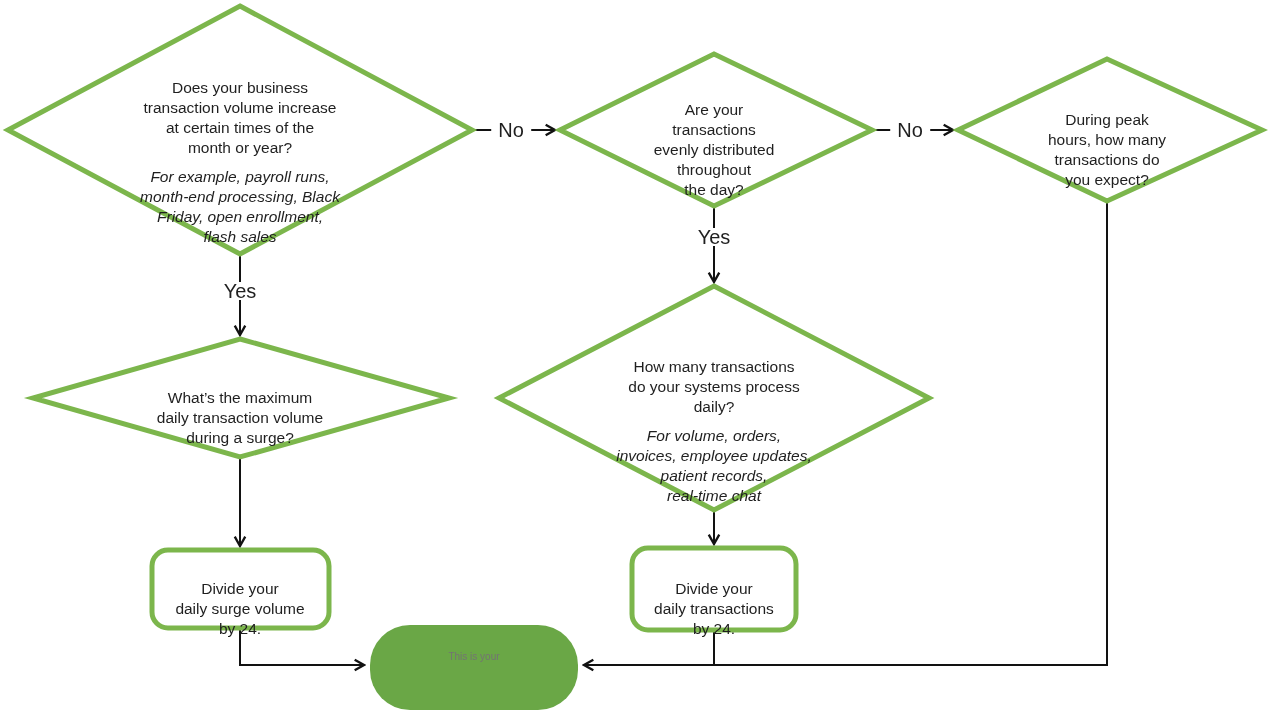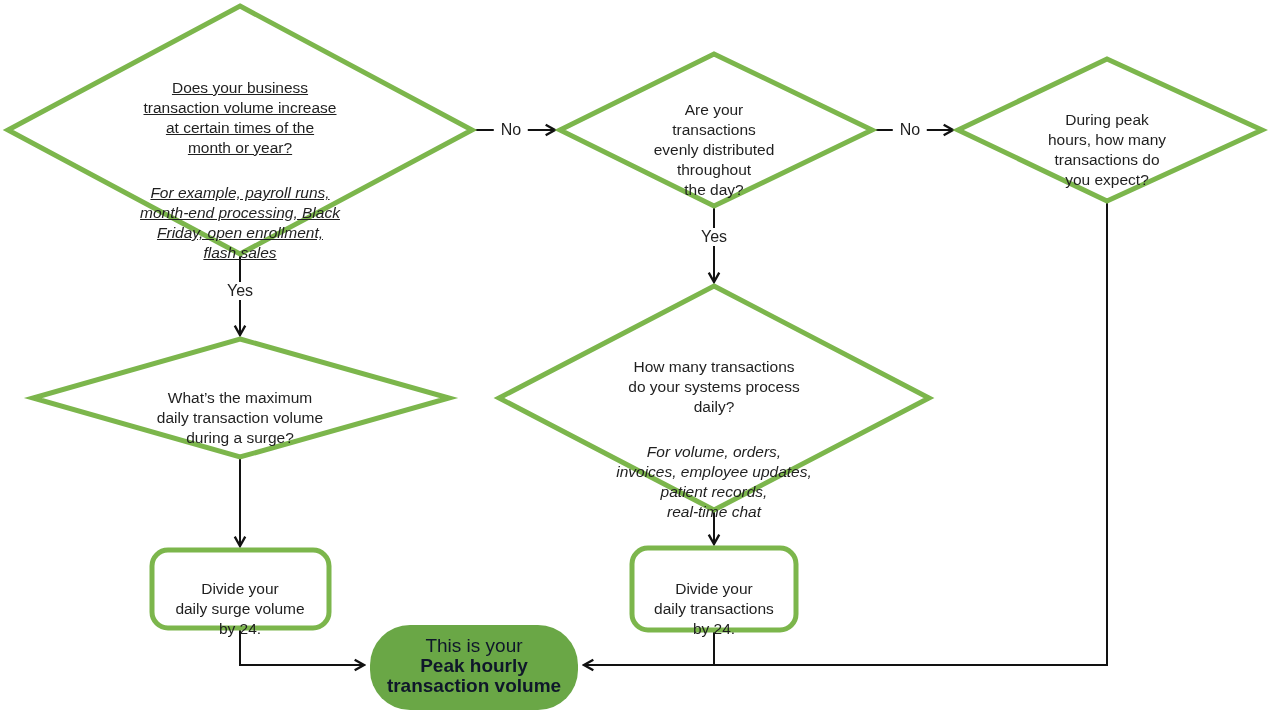--- a/index.html
+++ b/index.html
@@ -49,38 +49,39 @@
     transform: translateX(-50%);
     text-align: center;
     white-space: pre-line;
     font-size: 15.5px;
     line-height: 20px;
     color: var(--text);
   }
   .node-text .example {
     display: block;
     font-style: italic;
-    margin-top: 25px;
+    margin-top: 9px;
   }
   .edge-label {
     position: absolute;
     transform: translate(-50%, -50%);
     background: #ffffff;
     padding: 0 7px;
-    font-size: 16px;
+    font-size: 20px;
     line-height: 18px;
     color: var(--text);
   }
   .pill-text {
     position: absolute;
     transform: translateX(-50%);
     text-align: center;
-    color: #0f172a;
-    font-size: 19px;
+    color: #737373;
+    font-size: 10px;
     line-height: 20px;
+    margin-top: 11px;
   }
   .pill-text .intro { display: block; }
   .pill-text .strong-label {
     display: block;
     white-space: pre-line;
     font-weight: bold;
   }
 </style>
 </head>
 <body>
@@ -107,21 +108,21 @@
     <polygon class="diamond" points="240,6 472,130 240,254 8,130"></polygon>
     <polygon class="diamond" points="714,54 872,130 714,206 560,130"></polygon>
     <polygon class="diamond" points="1107,59 1262,130 1107,201 958,130"></polygon>
     <polygon class="diamond" points="240,339 449,398 240,457 33,398"></polygon>
     <polygon class="diamond" points="714,286 929,398 714,510 499,398"></polygon>
     <rect class="proc-box" x="152" y="550" width="177" height="78" rx="16"></rect>
     <rect class="proc-box" x="632" y="548" width="164" height="82" rx="16"></rect>
     <rect class="result-pill" x="370" y="625" width="208" height="85" rx="40"></rect>
   </svg>
 
-  <div class="node-text" style="left:240px; top:58px; width:290px;text-decoration:underline;">
+  <div class="node-text" style="left:240px; top:58px; width:290px;">
     <span>Does your business
 transaction volume increase
 at certain times of the
 month or year?</span>
     <span class="example">For example, payroll runs,
 month-end processing, Black
 Friday, open enrollment,
 flash sales</span>
   </div>
 
@@ -163,22 +164,20 @@
   </div>
 
   <div class="node-text" style="left:714px; top:559px; width:200px;">
     <span>Divide your
 daily transactions
 by 24.</span>
   </div>
 
   <div class="pill-text" style="left:474px; top:636px; width:210px;">
     <span class="intro">This is your</span>
-    <span class="strong-label">Peak hourly
-transaction volume</span>
   </div>
 
   <div class="edge-label" style="left:511px; top:130px;">No</div>
   <div class="edge-label" style="left:910px; top:130px;">No</div>
   <div class="edge-label" style="left:240px; top:291px;">Yes</div>
   <div class="edge-label" style="left:714px; top:237px;">Yes</div>
 
 </div>
 
 </body></html>

